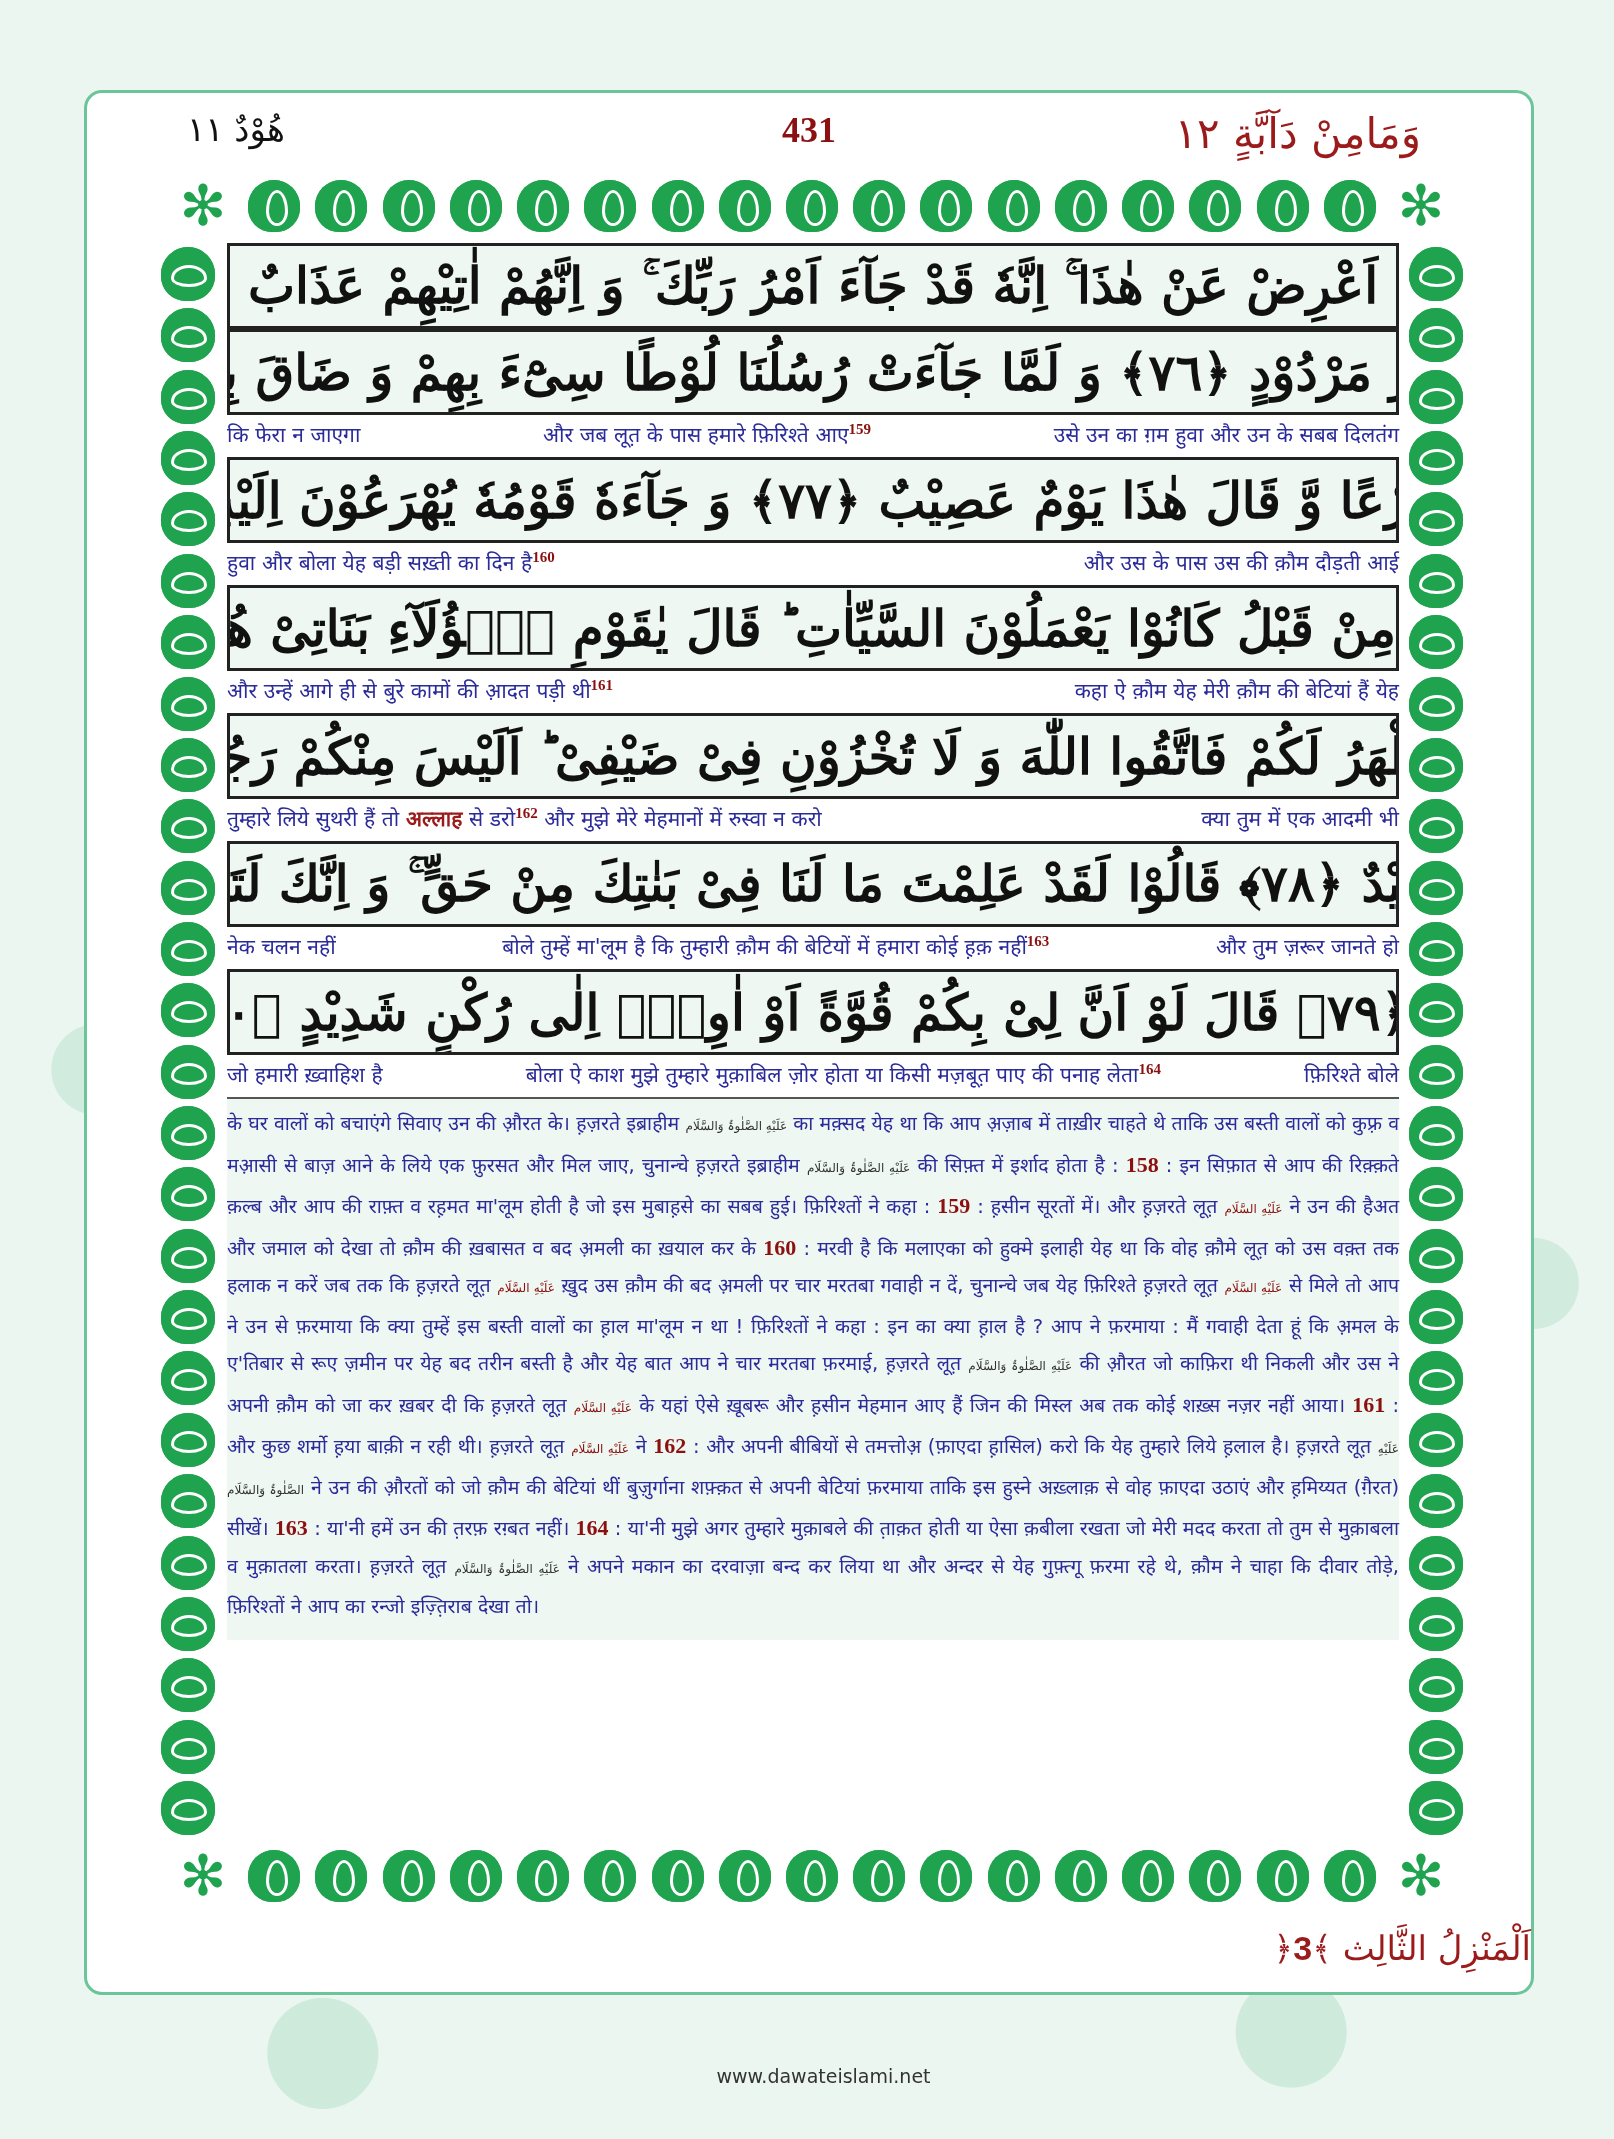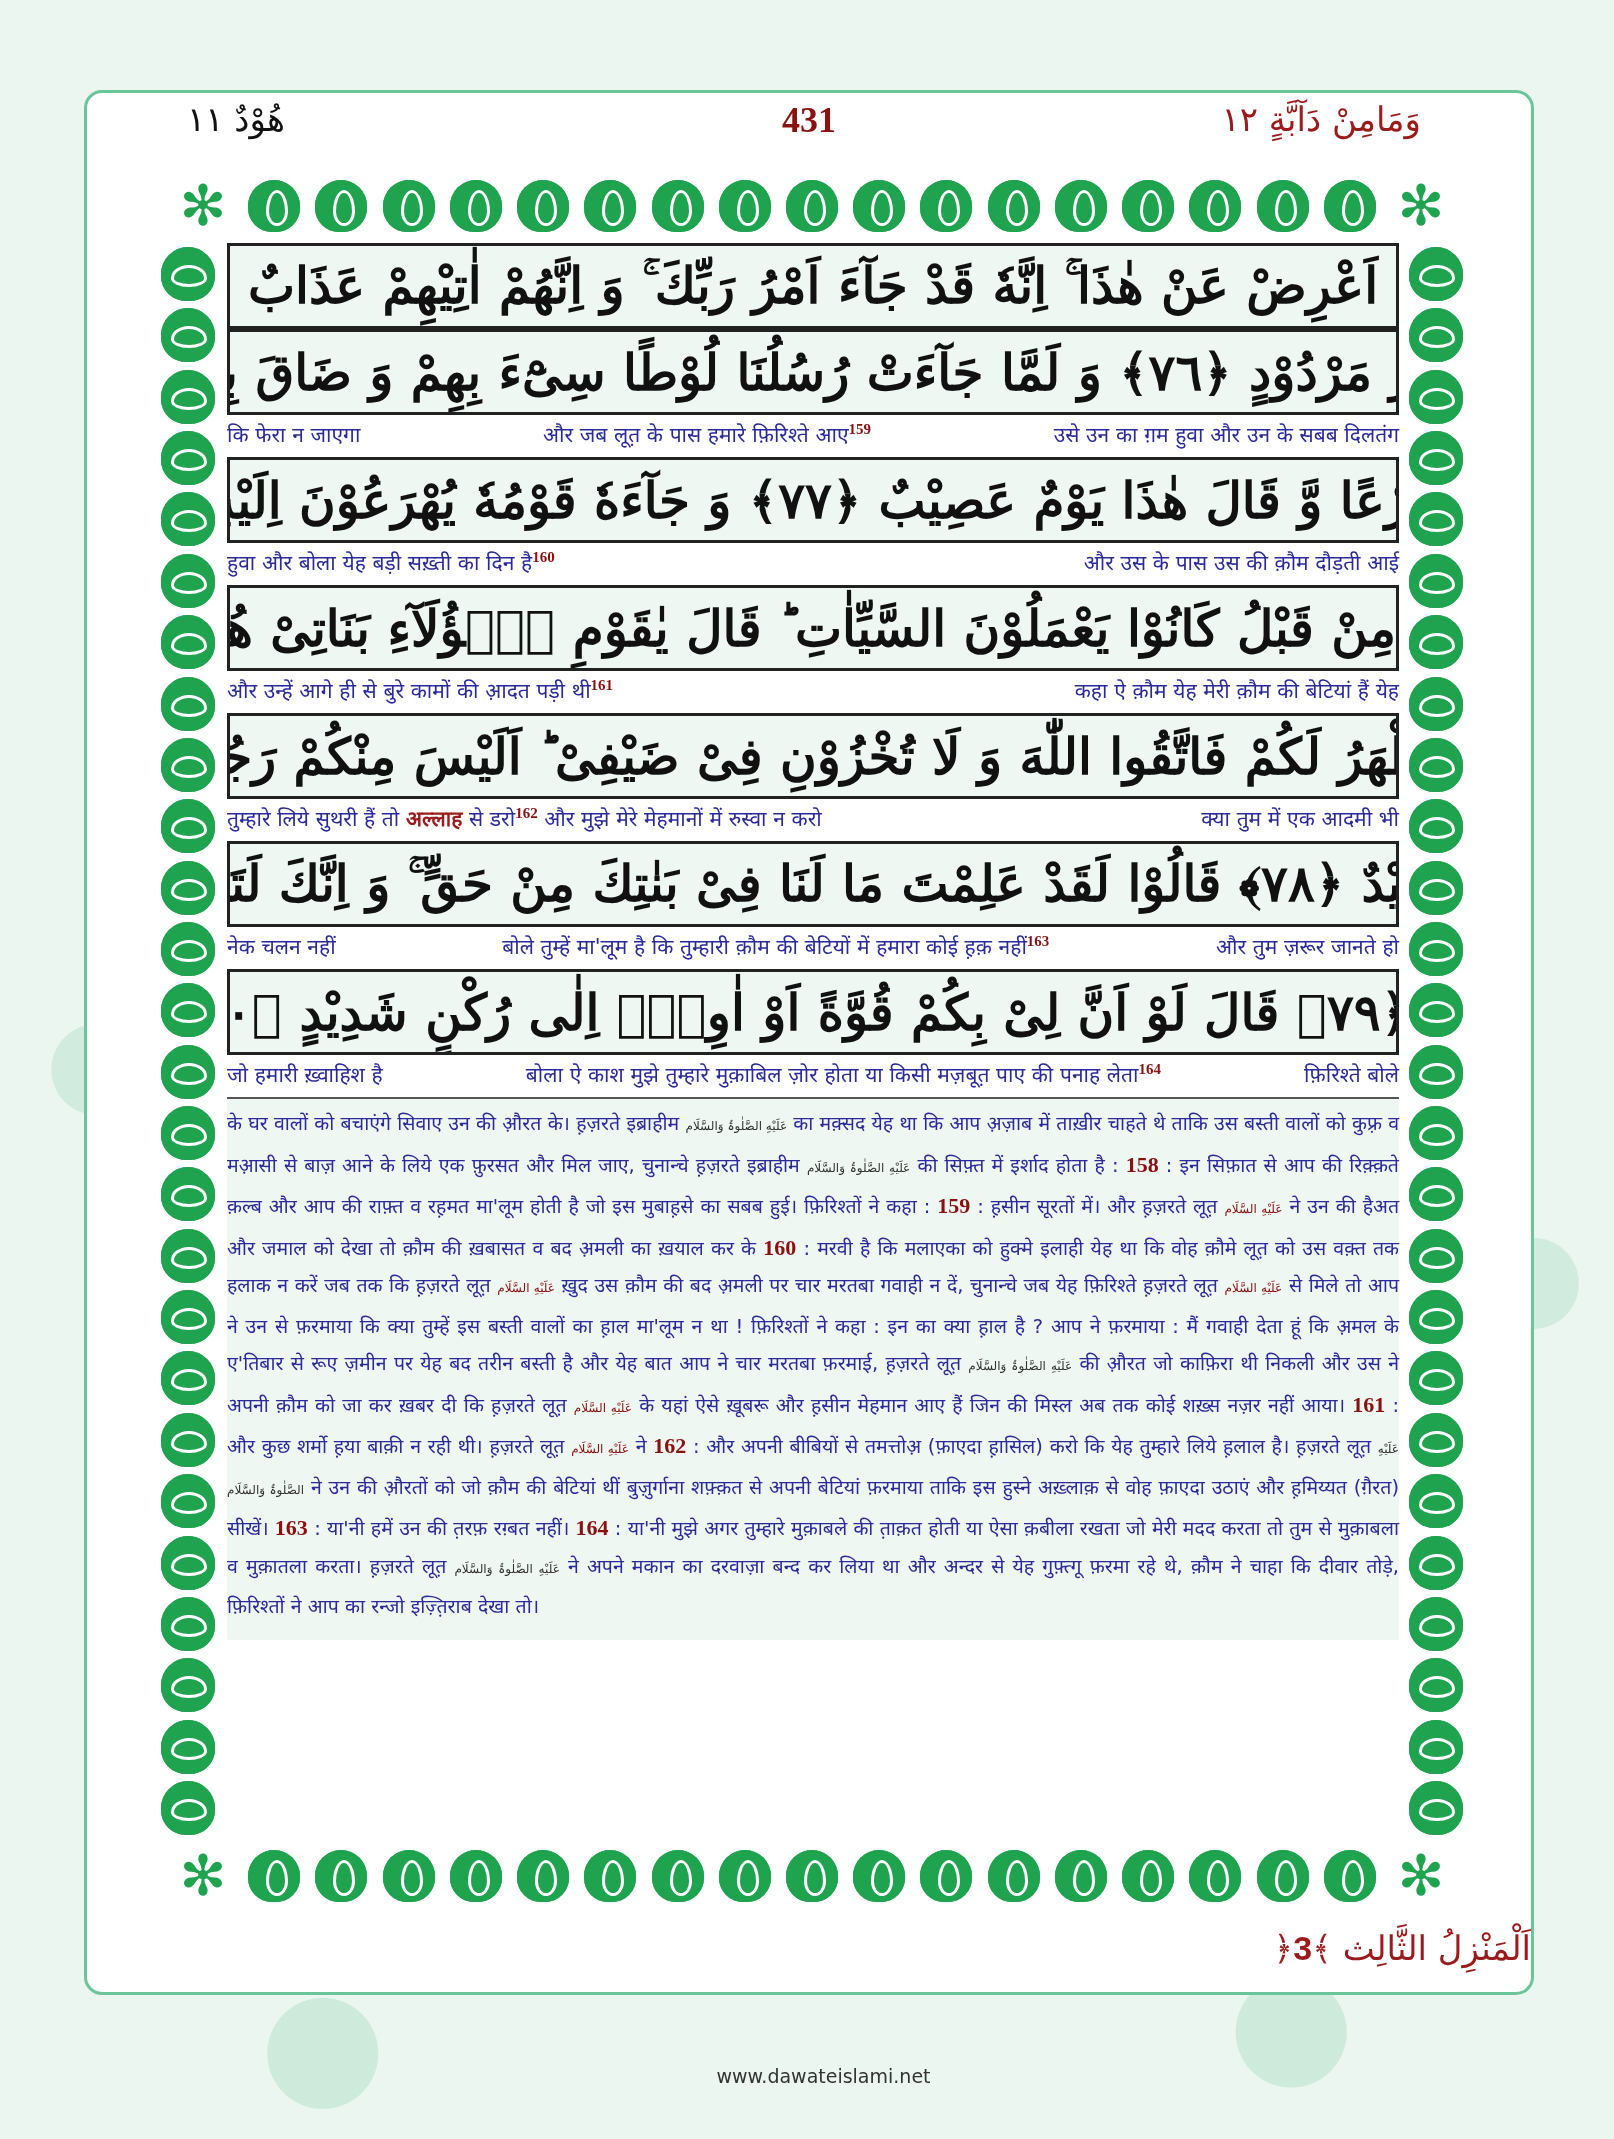--- a/index.html
+++ b/index.html
@@ -18,35 +18,35 @@
   }
   .page {
     position: absolute;
     left: 84px; top: 90px;
     width: 1450px; height: 1905px;
     background: #ffffff;
     border: 3px solid #6cc49a;
     border-radius: 18px;
   }
   .header {
-    position: absolute; left: 0; right: 0; top: 6px; height: 60px;
+    position: absolute; left: 0; right: 0; top: 16px; height: 60px;
   }
   .hdr-left {
     position: absolute; left: 100px; top: 0;
     font-family: "DejaVu Serif", serif; font-size: 34px; color: #111;
     direction: rtl;
   }
   .hdr-center {
     position: absolute; left: 50%; transform: translateX(-50%); top: 0;
     font-family: "Liberation Serif", serif; font-weight: bold;
     font-size: 36px; color: #8b1010;
   }
   .hdr-right {
     position: absolute; right: 110px; top: 0;
-    font-family: "DejaVu Serif", serif; font-size: 34px; color: #9b1b1b;
+    font-family: "DejaVu Serif", serif; font-size: 42px; color: #9b1b1b;
     direction: rtl;
   }
   
   .frame {
     position: absolute; left: 66px; top: 78px; width: 1318px; height: 1740px;
   }
   .orn-row {
     position: absolute; left: 0; right: 0; height: 70px;
     display: flex; justify-content: space-between; align-items: center;
     padding: 0 20px;

